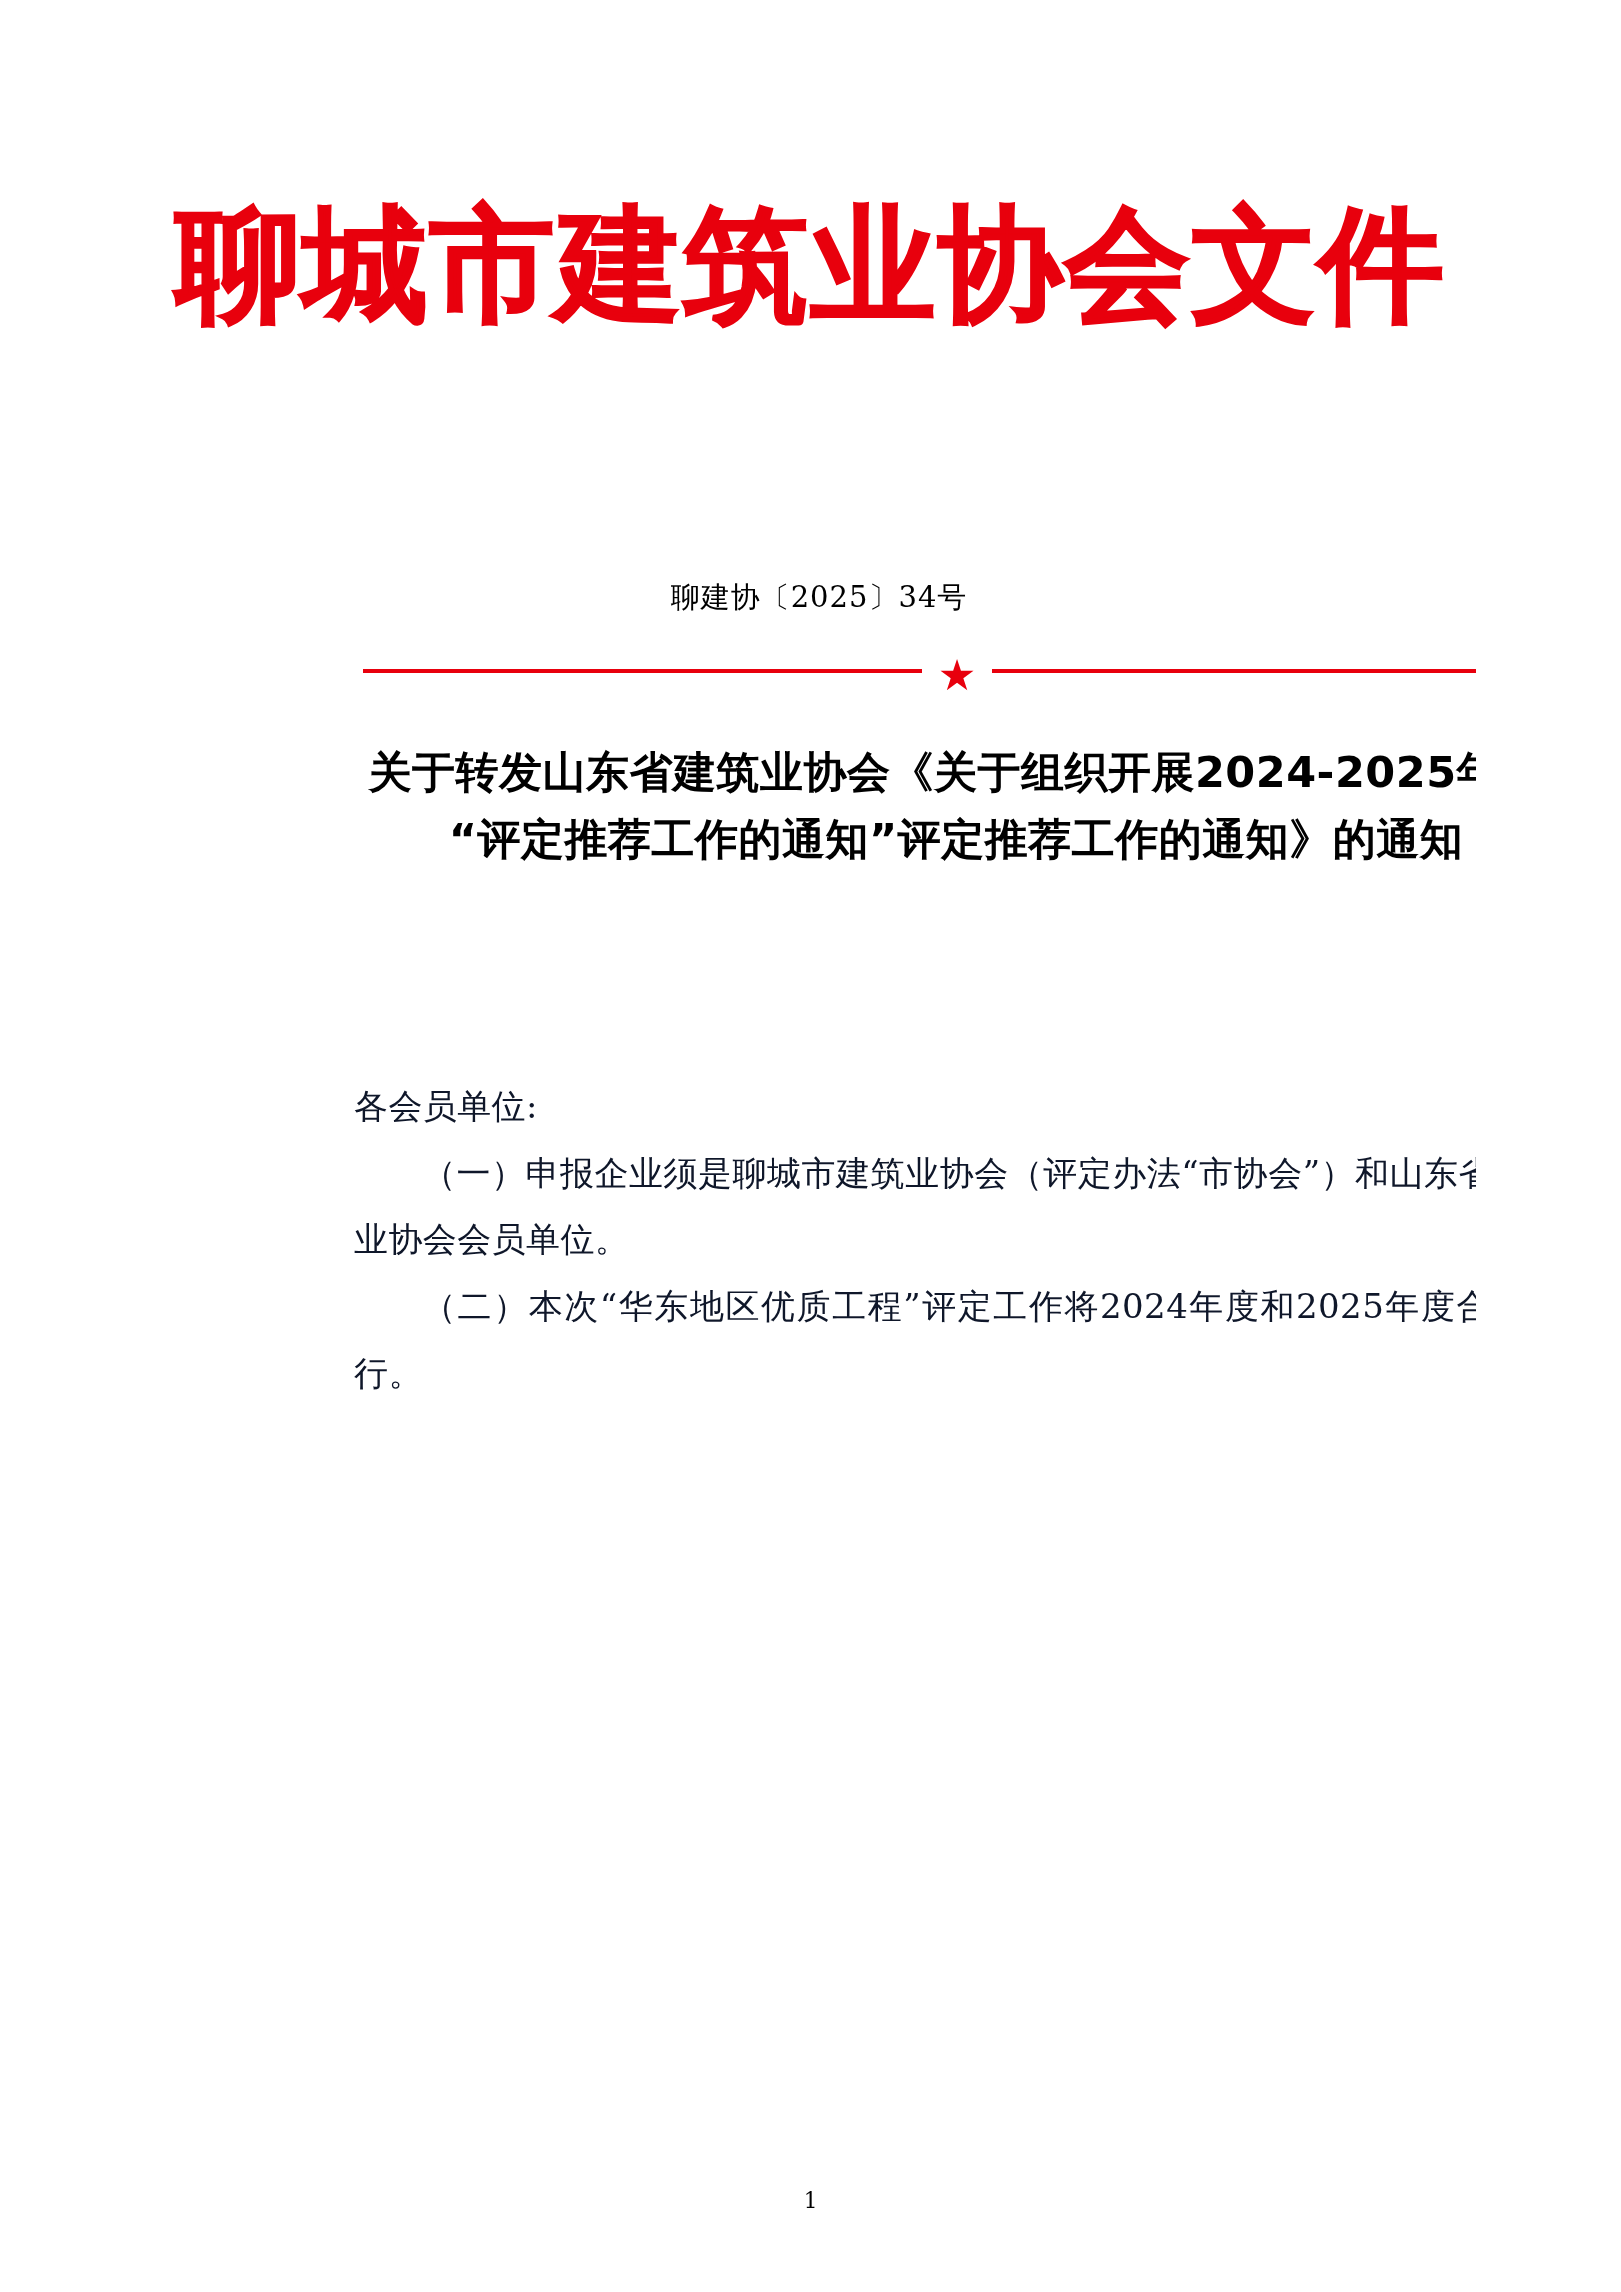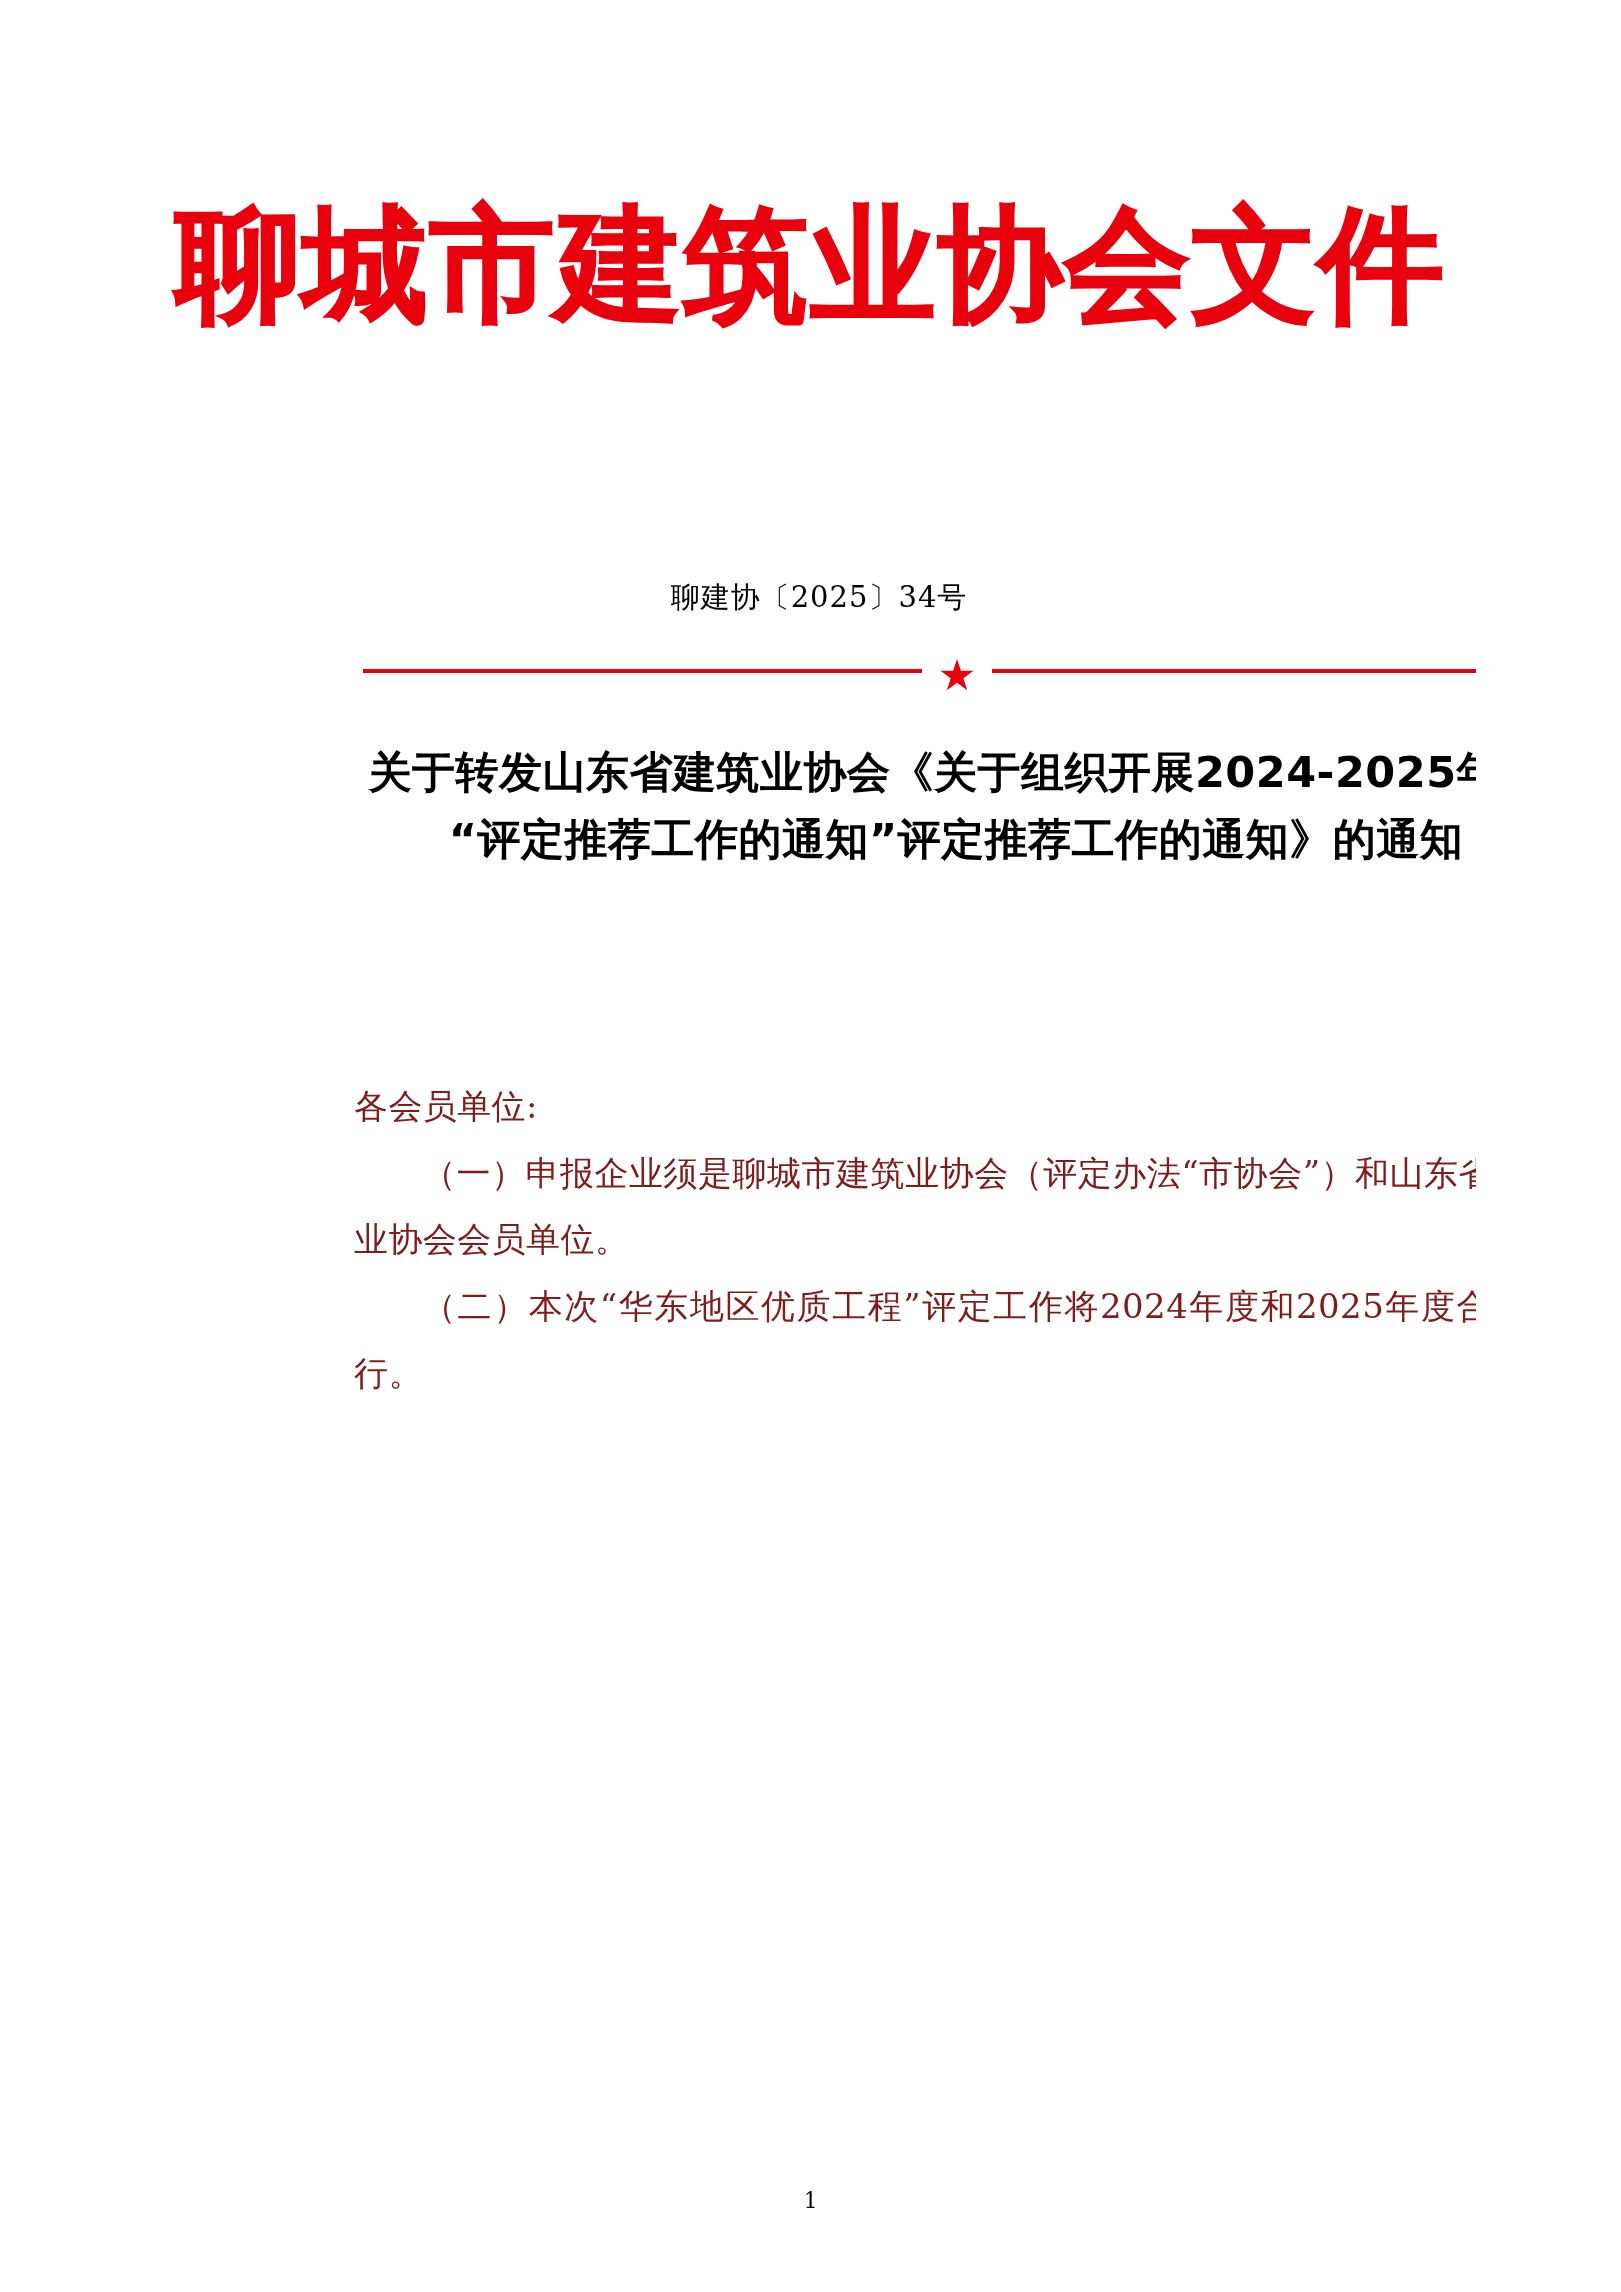--- a/index.html
+++ b/index.html
@@ -95,21 +95,21 @@
 
   
   .body-block {
     position: absolute;
     top: 1073px;
     left: 209px;
     width: 1208px;
     font-family: "DejaVu Serif", "Liberation Serif", serif;
     font-size: 34px;
     line-height: 1.96;
-    color: #7f1d1d;
+    color: #0f172a;
   }
   .body-block p {
     margin: 0;
     text-align: justify;
     text-justify: inter-ideograph;
     letter-spacing: 0.4px;
   }
   .p-indent   { text-indent: 2em; }
   .p-noindent { text-indent: 0; }
   .p-heading {

